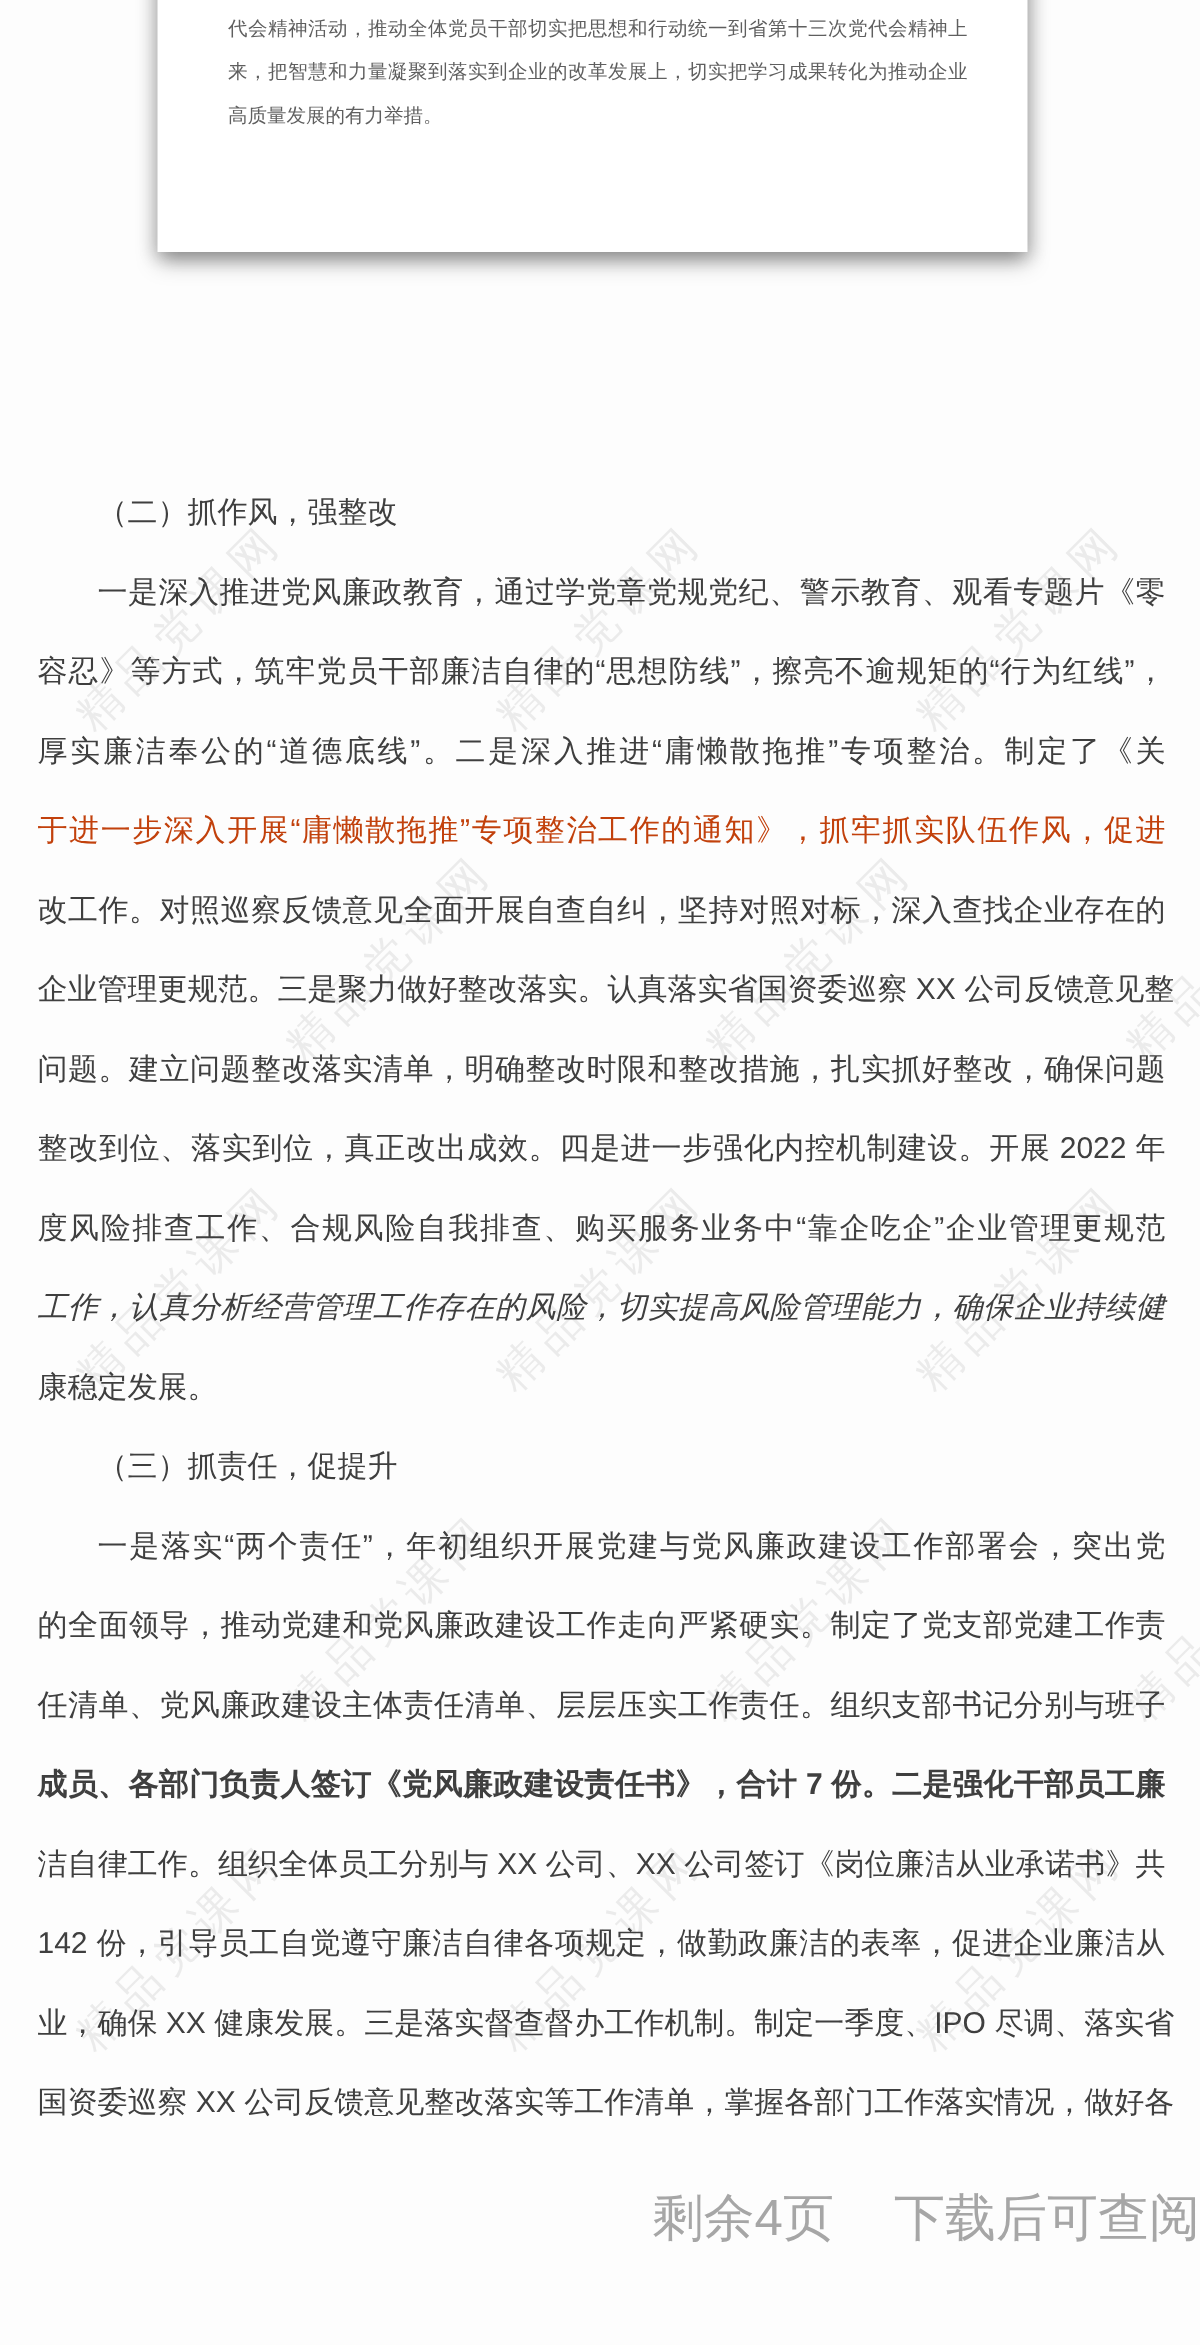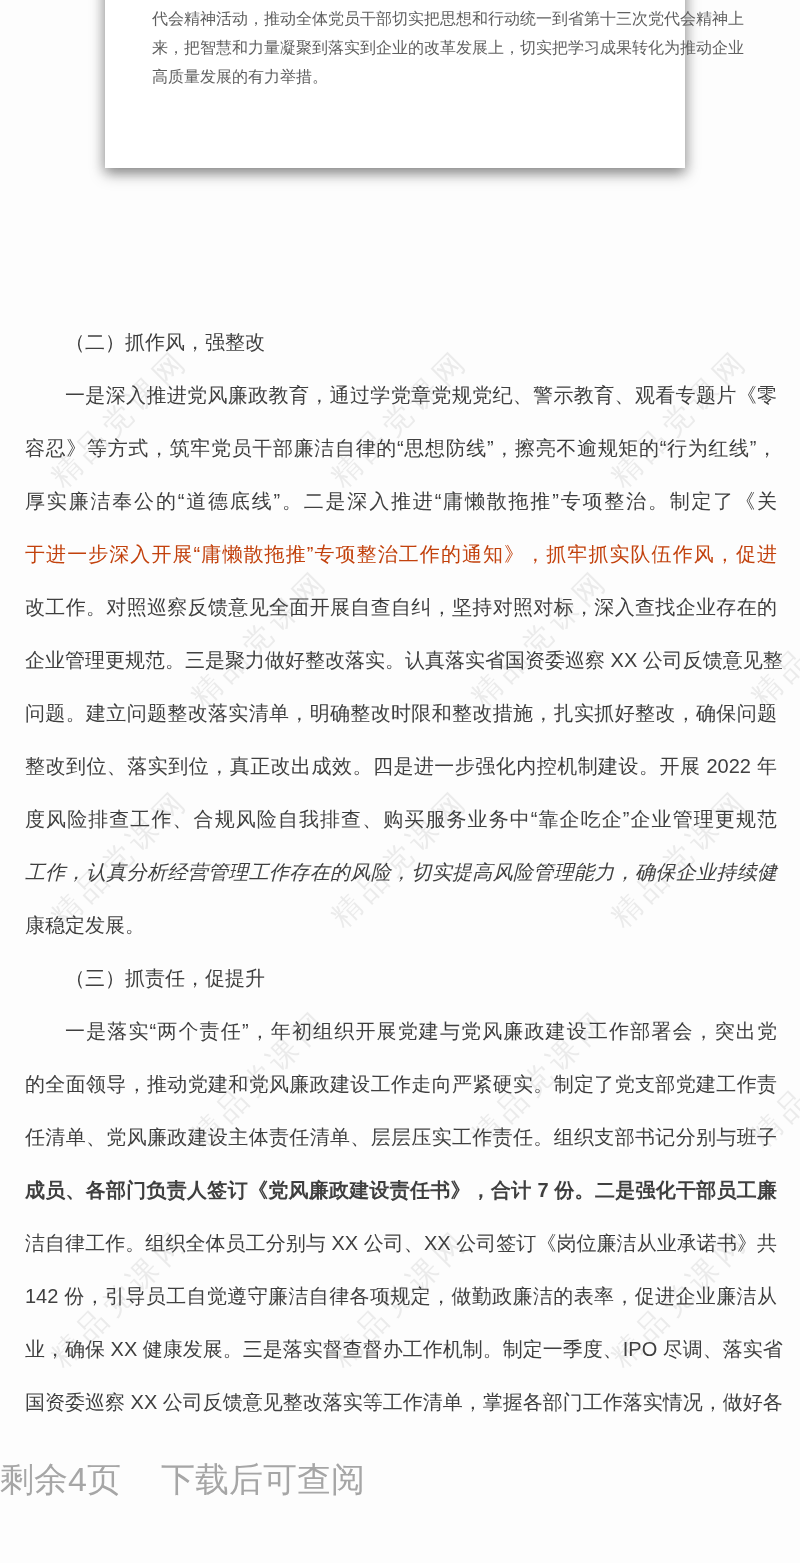--- a/index.html
+++ b/index.html
@@ -16,21 +16,21 @@
   
   .page-card {
     position:absolute; left:105px; top:-22px;
     width:580px; height:190px;
     background:#ffffff;
     box-shadow:0 6px 14px rgba(0,0,0,0.35), -4px 4px 10px rgba(0,0,0,0.10), 4px 4px 10px rgba(0,0,0,0.10);
     box-sizing:border-box;
     padding:26px 40px 0 47px;
   }
   .card-line {
-    font-size:16px; line-height:29px; height:29px;
+    font-size:13px; line-height:29px; height:29px;
     color:#5f5f5f;
     text-align:justify; text-align-last:justify;
     white-space:nowrap;
   }
   .card-line.e { text-align:left; text-align-last:left; }
 
   
   .page-body {
     position:absolute; left:0; top:168px; width:800px;
     box-sizing:border-box;
@@ -56,21 +56,21 @@
   .doc-line.h {
     text-align:center; text-align-last:left;
     padding-left:40px;
   }
   .doc-line.f { text-indent:40px; }
   .doc-line.e { text-align:left; text-align-last:left; }
 
   
   .footer-hint {
     position:absolute; left:0; top:1458px; width:800px;
-    text-align:left;
+    text-align:right;
     font-size:34px; line-height:42px;
     color:#a6a6a6;
   }
   .footer-hint .gap { margin-left:40px; }
 </style>
 </head>
 <body>
 
 <div class="stage" style="background: rgb(253, 253, 253);">
 

